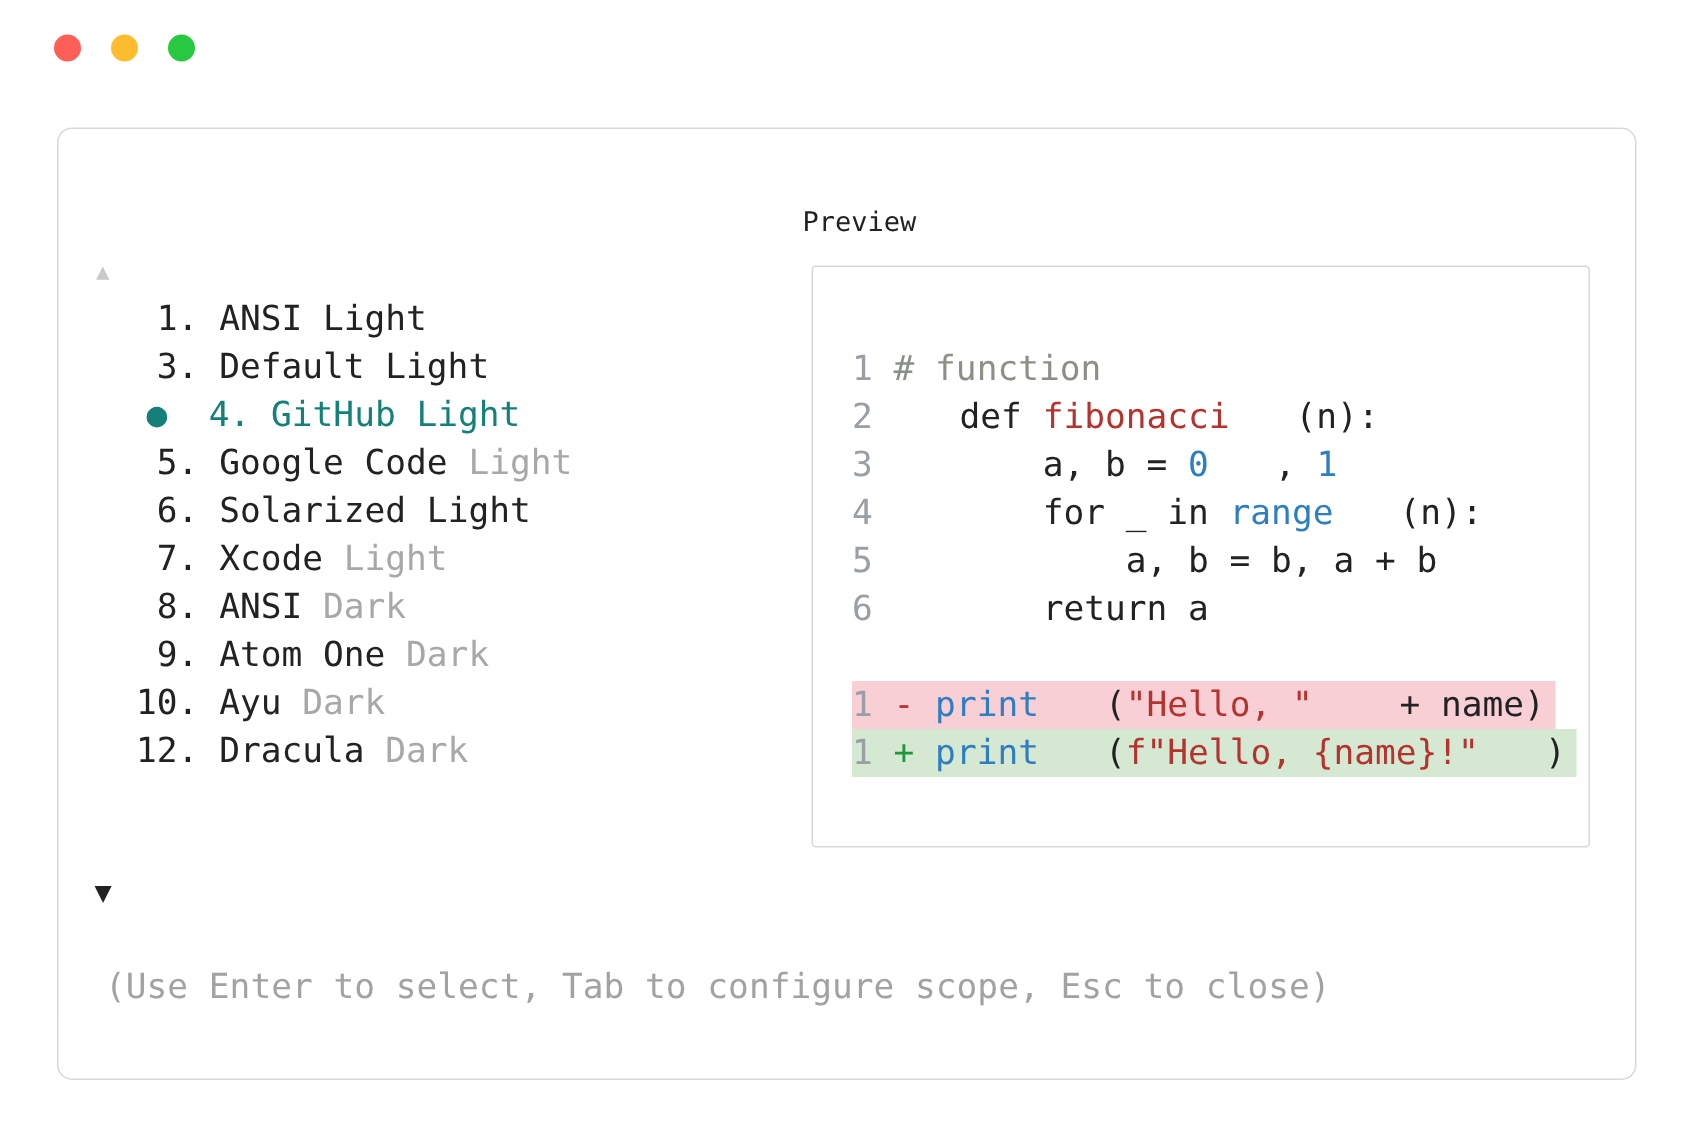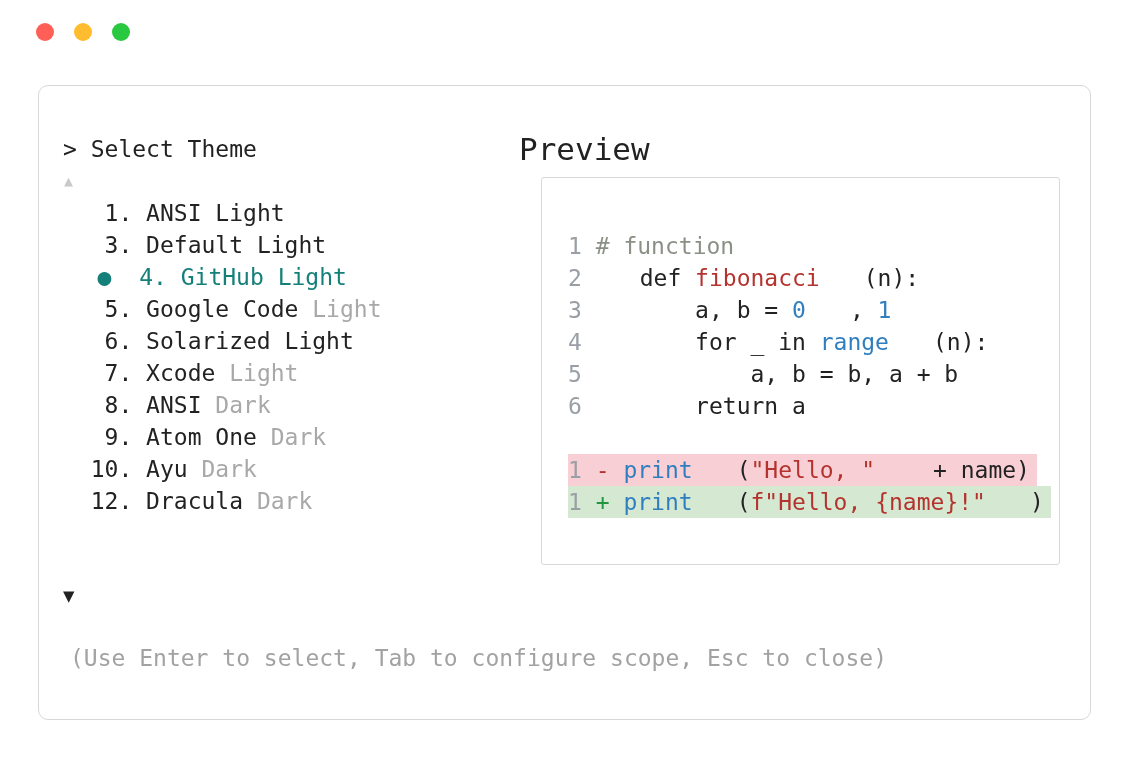--- a/index.html
+++ b/index.html
@@ -27,22 +27,22 @@
     border-radius: 10px;
     background: #fff;
   }
 
   .palette-title {
     position: absolute; left: 24px; top: 47px;
     font-size: 23px; line-height: 32px; white-space: pre;
     color: var(--text);
   }
   .preview-label {
-    position: absolute; left: 480px; top: 47px;
-    font-size: 31px; line-height: 32px;
+    position: absolute; left: 496px; top: 47px;
+    font-size: 18px; line-height: 32px;
     color: var(--text);
   }
 
   .scroll-up {
     position: absolute; left: 25px; top: 88px;
     font-size: 15px; line-height: 1;
     color: var(--scroll-disabled, #c9c9c9);
     cursor: default;
   }
   .scroll-down {
@@ -92,21 +92,20 @@
 </head>
 <body>
 
 <div class="traffic-lights">
     <div class="traffic-light" style="background: rgb(255, 95, 87);"></div>
     <div class="traffic-light" style="background: rgb(254, 188, 46);"></div>
     <div class="traffic-light" style="background: rgb(40, 200, 64);"></div>
   </div>
 
 <div class="panel">
-  <div class="palette-title">&gt; Select Theme</div>
   <div class="preview-label">Preview</div>
 
   <div class="scroll-up">▲</div>
 
   <div class="theme-list">
       <div class="theme-item"><span class="bullet">  </span><span class="num"> 1. </span><span class="tname">ANSI </span><span class="variant">Light</span></div>
       <div class="theme-item"><span class="bullet">  </span><span class="num"> 3. </span><span class="tname">Default </span><span class="variant">Light</span></div>
       <div class="theme-item selected"><span class="bullet">● </span><span class="num"> 4. </span><span class="tname">GitHub </span><span class="variant">Light</span></div>
       <div class="theme-item"><span class="bullet">  </span><span class="num"> 5. </span><span class="tname">Google Code </span><span class="variant dimmed">Light</span></div>
       <div class="theme-item"><span class="bullet">  </span><span class="num"> 6. </span><span class="tname">Solarized </span><span class="variant">Light</span></div>

